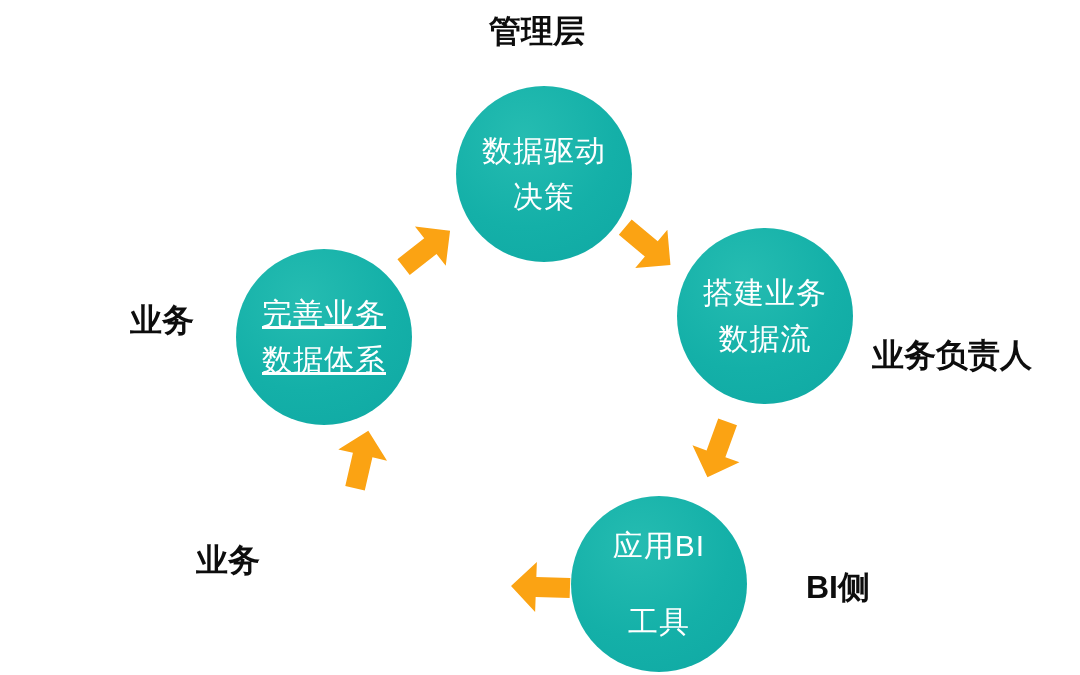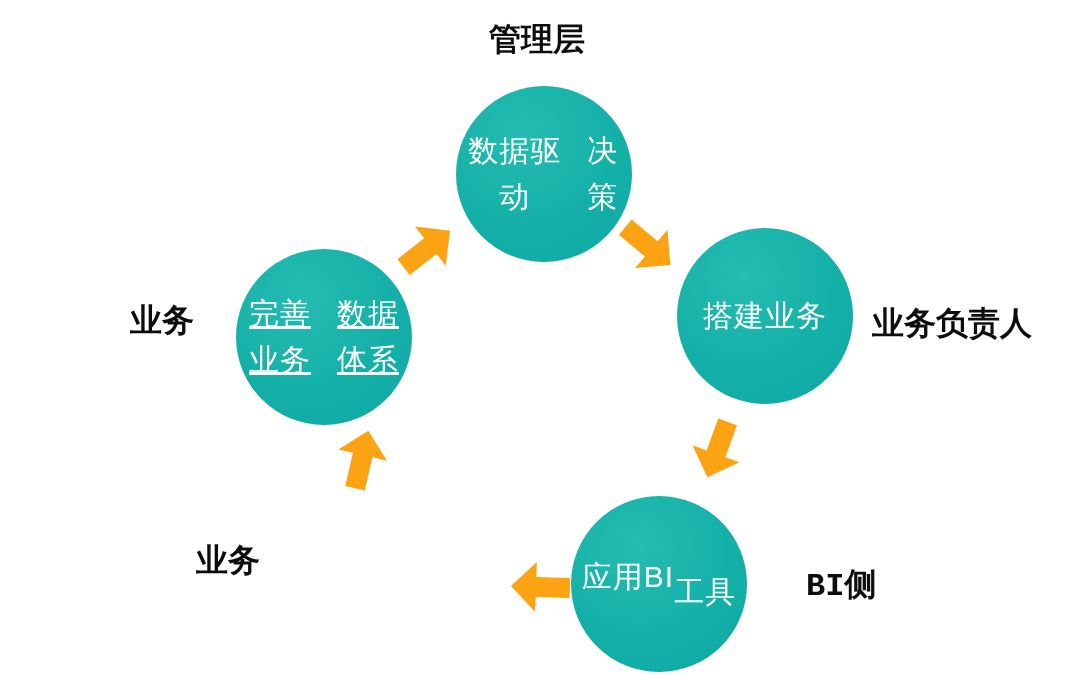--- a/index.html
+++ b/index.html
@@ -8,21 +8,21 @@
     width:1080px;height:675px;
     background:#ffffff;
     overflow:hidden;
     font-family:"Liberation Sans","DejaVu Sans",sans-serif;
   }
   .node{
     position:absolute;
     width:176px;height:176px;
     border-radius:50%;
     background:radial-gradient(circle at 38% 28%, #25bcb1 0%, #14b0a8 55%, #0fa8a3 100%);
-    display:flex;
+    display:flex;flex-direction:column;
     align-items:center;justify-content:center;
     color:#ffffff;
     font-size:30px;font-weight:500;
     line-height:1.55;
     text-align:center;
     letter-spacing:1px;
   }
   .node-top{left:456px;top:86px;}
   .node-upper-right{left:677px;top:228px;}
   .node-lower-right{left:571px;top:496px;}
@@ -32,23 +32,23 @@
   .node-lower-right .l2{margin-top:16px;}
   .outer-label{
     position:absolute;
     color:#0d0d0d;
     font-size:32px;
     font-weight:800;
     line-height:1.2;
     text-align:center;
     white-space:nowrap;
   }
-  .label-management{left:437px;top:20px;width:200px;}
-  .label-owner-right{left:872px;top:304px;text-align:right;}
-  .label-bi-side{left:806px;top:568px;text-align:center;font-family:Liberation Mono, monospace;}
+  .label-management{left:437px;top:12px;width:200px;}
+  .label-owner-right{left:872px;top:336px;text-align:right;}
+  .label-bi-side{left:806px;top:568px;text-align:center;}
   .label-executor{left:128px;top:541px;width:200px;}
   .label-owner-left{left:62px;top:301px;width:200px;}
   .flow-arrow{
     position:absolute;
     width:64px;height:56px;
   }
   .arrow-1{left:396px;top:220px;transform:rotate(-38deg);}
   .arrow-2{left:617px;top:219px;transform:rotate(40deg);}
   .arrow-3{left:685px;top:423px;transform:rotate(110deg);}
   .arrow-4{left:507px;top:559px;transform:rotate(182deg);}
@@ -79,20 +79,21 @@
     <div>业务</div>
   </div>
 
   <div class="node node-top">
     <div class="l1">数据驱动</div>
     <div class="l2">决策</div>
   </div>
 
   <div class="node node-upper-right">
     <div class="l1">搭建业务</div>
+    <div class="l2">数据流</div>
   </div>
 
   <div class="node node-lower-right">
     <div class="l1">应用BI</div>
     <div class="l2">工具</div>
   </div>
 
 
   <div class="node node-upper-left">
     <div class="l1">完善业务</div>

